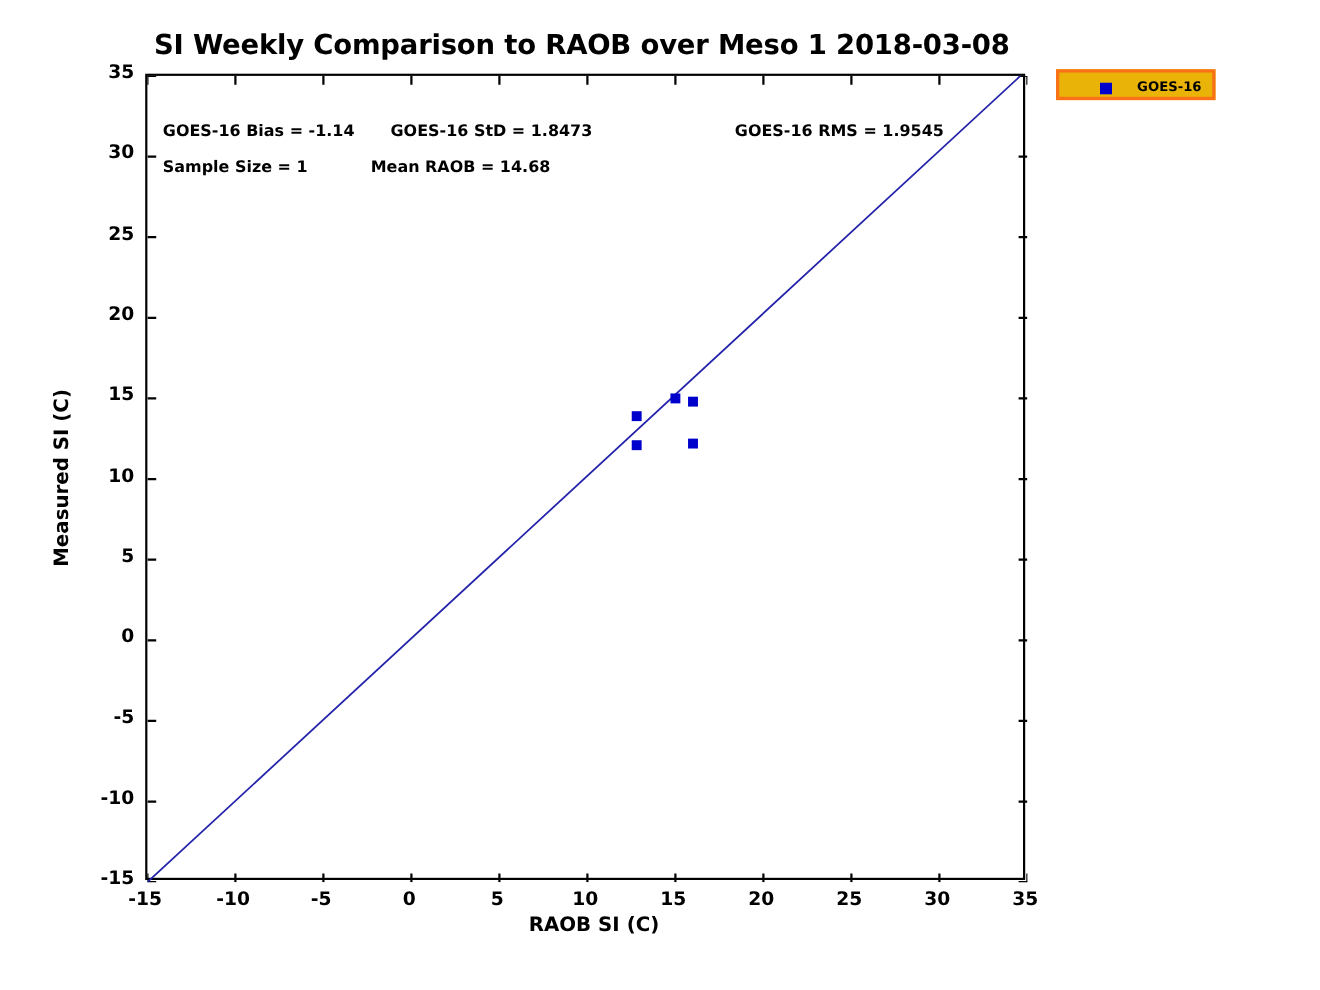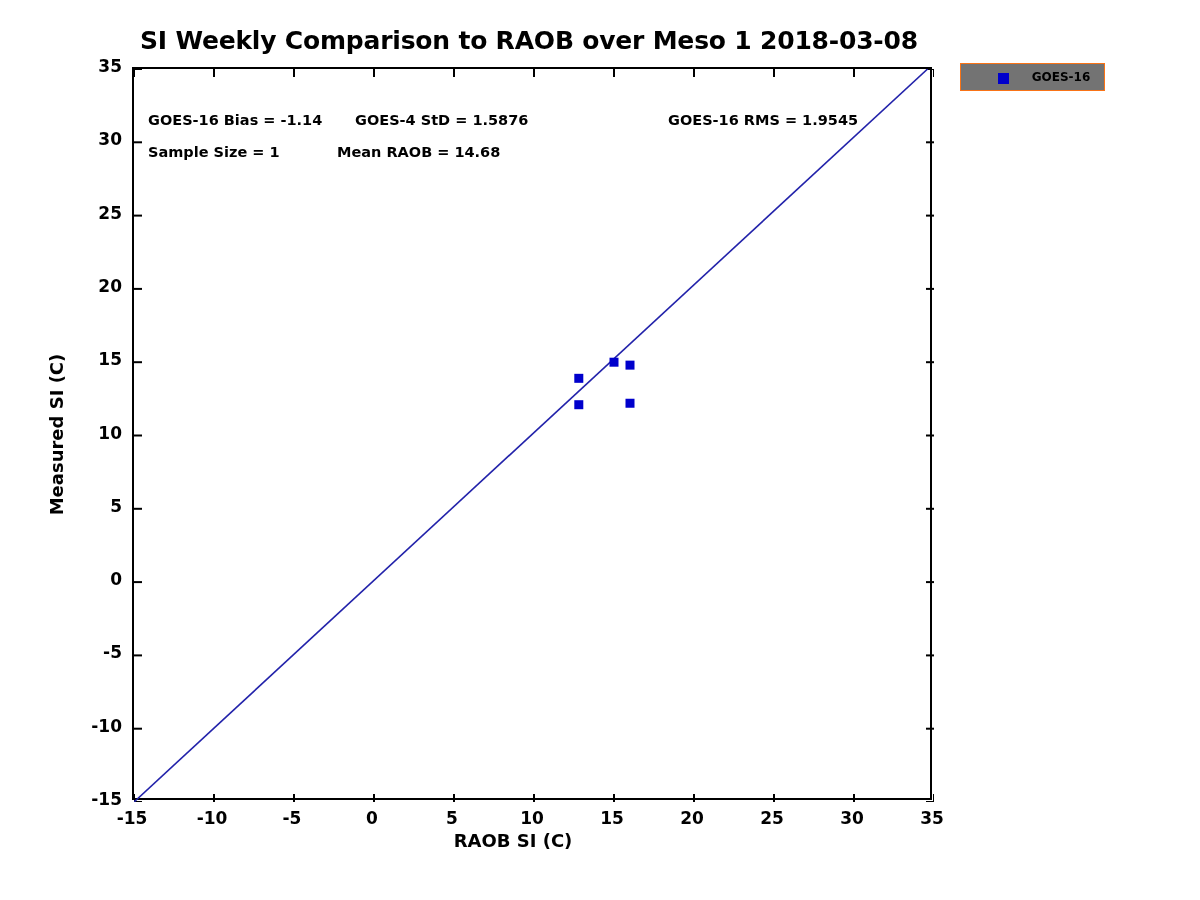--- a/index.html
+++ b/index.html
@@ -71,21 +71,21 @@
     font-size: 17px;
     font-weight: bold;
     color: #000000;
     width: 70px;
     white-space: nowrap;
   }
 
   
   #xaxis-title {
     position: absolute;
-    left: 313px;
+    left: 340px;
     top: 830px;
     width: 400px;
     text-align: center;
     font-size: 18px;
     font-weight: bold;
     color: #000000;
   }
   #yaxis-title {
     position: absolute;
     left: -44px;
@@ -113,22 +113,22 @@
   #stat-samples  { left: 148px; top: 120px; }
   #stat-meanraob { left: 337px; top: 120px; }
 
   
   #legend-box {
     position: absolute;
     left: 960px;
     top: 63px;
     width: 145px;
     height: 28px;
-    border: 1px solid #f97316;
-    background: #737373;
+    border: 3px solid #f97316;
+    background: #eab308;
     box-sizing: border-box;
   }
   #legend-swatch {
     position: absolute;
     left: 37px;
     top: 9px;
     width: 11px;
     height: 11px;
   }
   #legend-label {
@@ -233,21 +233,21 @@
       <div class="xtick-label" style="left: 657px; top: 808px;">20</div>
       <div class="xtick-label" style="left: 737px; top: 808px;">25</div>
       <div class="xtick-label" style="left: 817px; top: 808px;">30</div>
       <div class="xtick-label" style="left: 897px; top: 808px;">35</div>
     </div>
 
   <div id="xaxis-title">RAOB SI (C)</div>
   <div id="yaxis-title">Measured SI (C)</div>
 
   <div class="stat-text" id="stat-bias">GOES-16 Bias = -1.14</div>
-  <div class="stat-text" id="stat-std">GOES-4 StD = 1.5876</div>
+  <div class="stat-text" id="stat-std">GOES-16 StD = 1.8473</div>
   <div class="stat-text" id="stat-rms">GOES-16 RMS = 1.9545</div>
   <div class="stat-text" id="stat-samples">Sample Size = 1</div>
   <div class="stat-text" id="stat-meanraob">Mean RAOB = 14.68</div>
 
   <div id="legend-box">
     <svg id="legend-swatch" viewBox="0 0 11 11">
       <rect x="0" y="0" width="11" height="11" fill="#0000CC"></rect>
     </svg>
     <div id="legend-label">GOES-16</div>
   </div>

